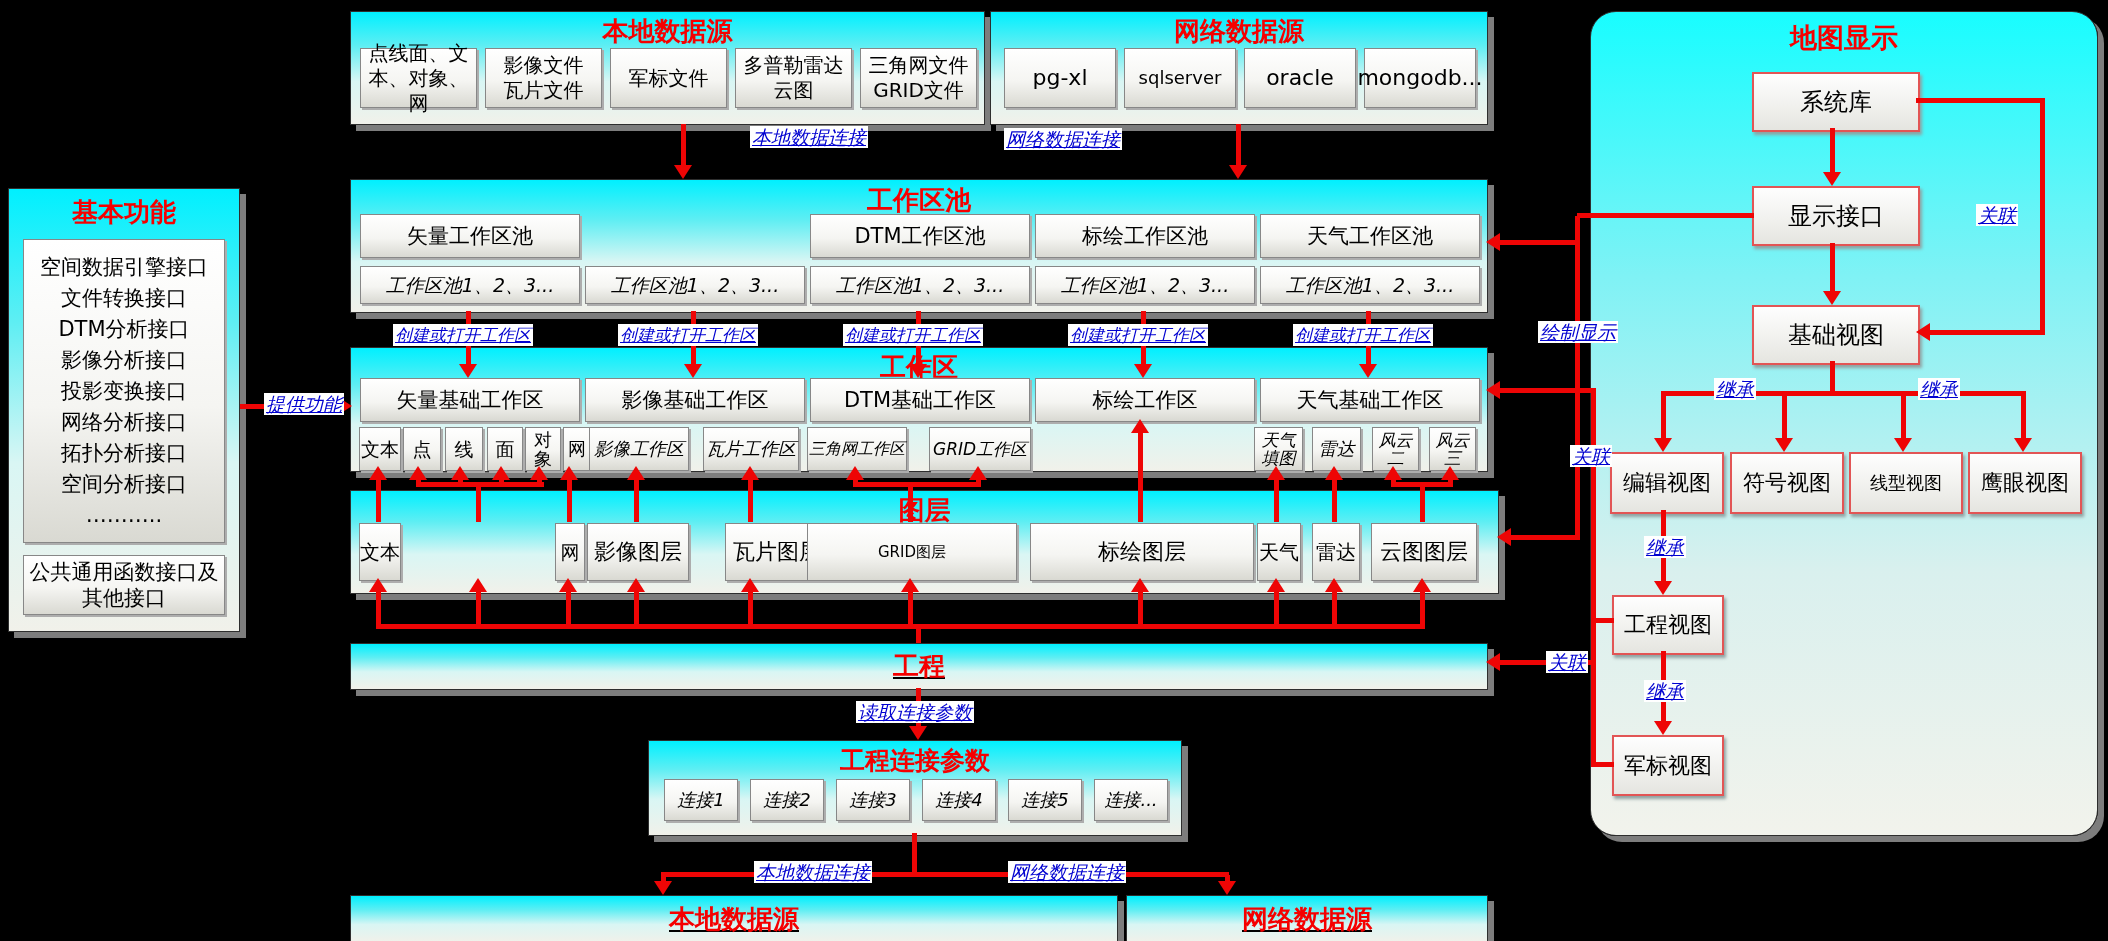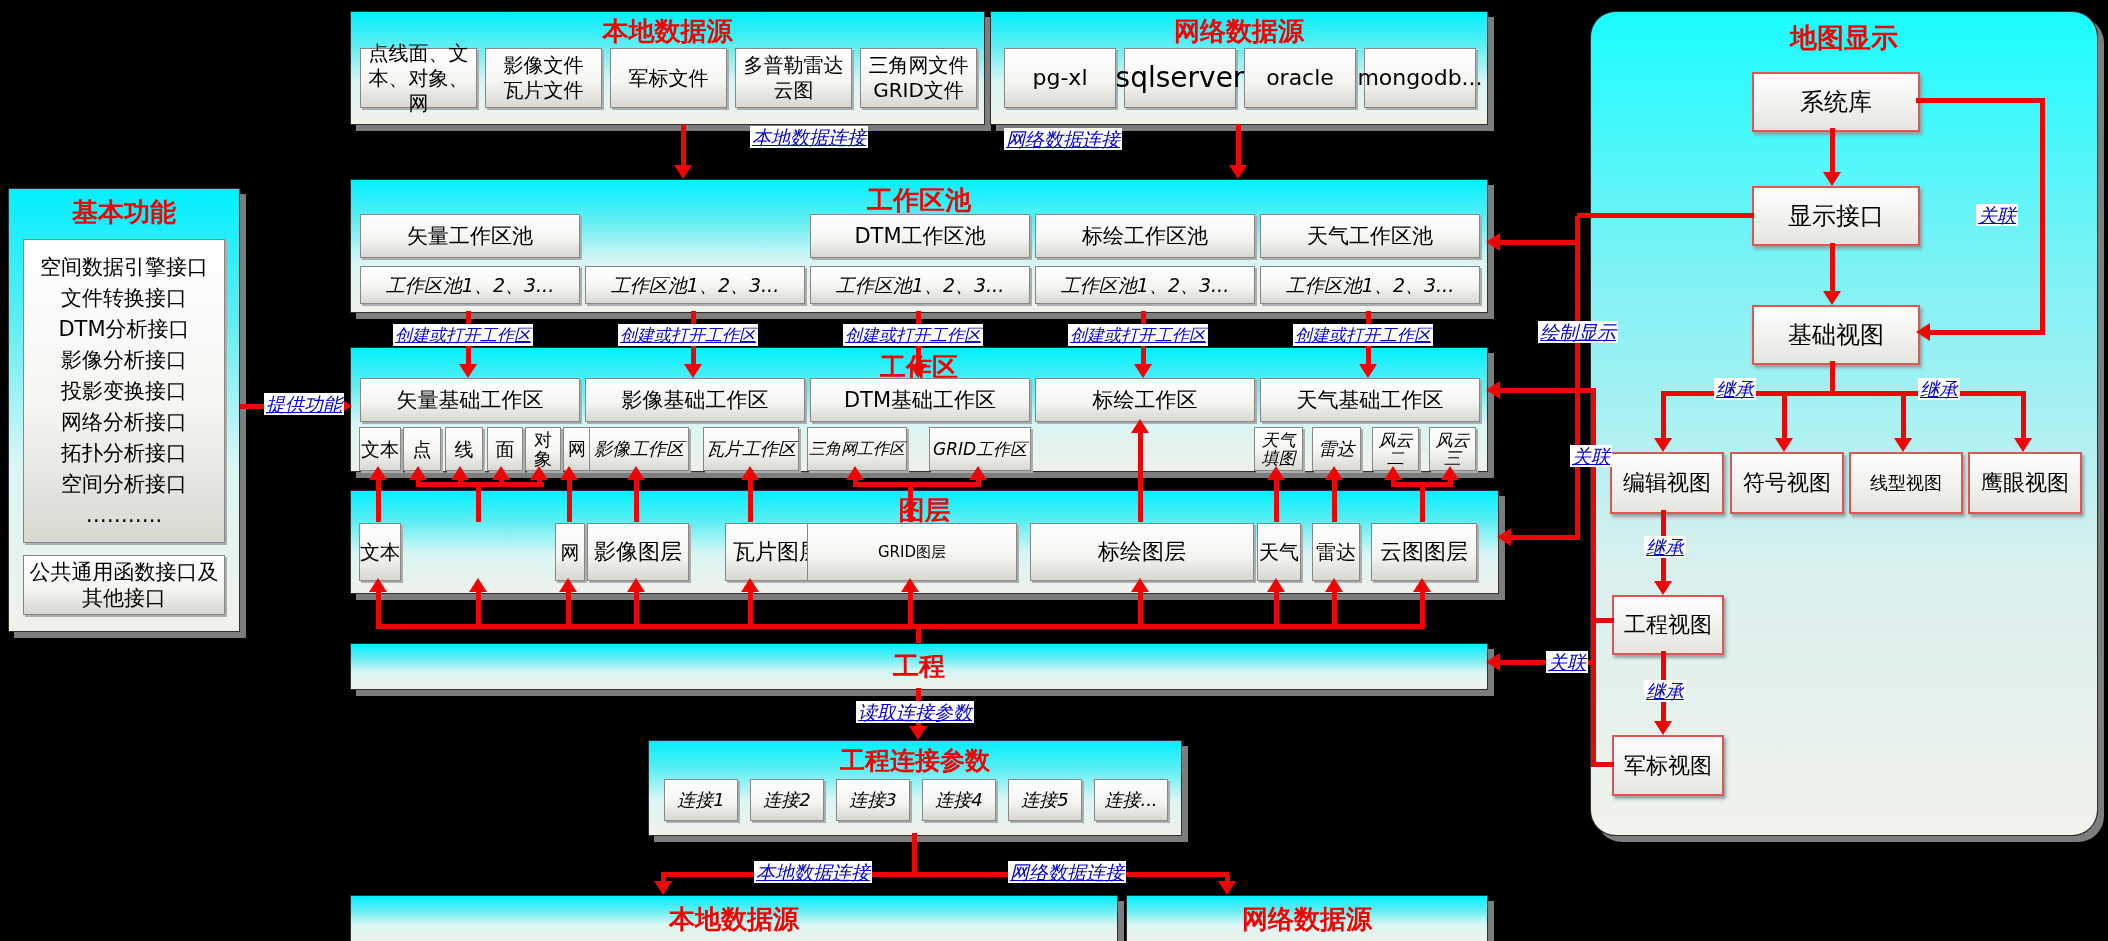--- a/index.html
+++ b/index.html
@@ -1,20 +1,20 @@
 <!DOCTYPE html>
 <html><head>
 <meta charset="utf-8">
 <style>
   html,body{margin:0;padding:0;background:#000;}
   #canvas{position:relative;width:2108px;height:941px;background:#000;overflow:hidden;
           font-family:"DejaVu Sans",sans-serif;color:#000;}
   .panel{position:absolute;z-index:1;border:1px solid #2e2e2e;
          background:linear-gradient(180deg,#00f0ff 0%,#5eeef3 30%,#d9f6f4 62%,#f1f1ea 100%);
-         box-shadow:6px 6px 0 #7d7d7d;}
+         box-shadow:6px 6px 0 #7d7d7d;text-decoration:underline;}
   .mappanel{position:absolute;z-index:1;border:1px solid #2e2e2e;
          background:linear-gradient(180deg,#18fdff 0%,#7ff2f5 32%,#d9f0ee 68%,#f2f3ec 100%);
          box-shadow:6px 6px 0 #7d7d7d;}
   .ttl{position:absolute;left:0;right:0;text-align:center;color:#f50000;font-weight:bold;
        font-size:26px;white-space:nowrap;}
   .sub{position:absolute;display:flex;align-items:center;justify-content:center;text-align:center;
        background:linear-gradient(180deg,#ffffff 0%,#f5f5f2 55%,#d9d9d2 100%);
        border:1px solid #878787;box-shadow:2px 2px 0 #adadad;font-size:21px;line-height:24px;}
   .it{font-style:italic;}
   .pre{white-space:pre-line;}
@@ -53,21 +53,21 @@
     <div class="sub" style="left:259px;top:36px;width:115px;height:58px;font-size:20px;">军标文件</div>
     <div class="sub pre" style="left:384px;top:36px;width:115px;height:58px;font-size:20px;line-height:25px;">多普勒雷达
 云图</div>
     <div class="sub pre" style="left:509px;top:36px;width:115px;height:58px;font-size:20px;line-height:25px;">三角网文件
 GRID文件</div>
   </div>
 
   <div class="panel" style="left:990px;top:11px;width:496px;height:112px;">
     <div class="ttl" style="top:2px;">网络数据源</div>
     <div class="sub" style="left:13px;top:36px;width:110px;height:58px;font-size:22px;">pg-xl</div>
-    <div class="sub" style="left:133px;top:36px;width:110px;height:58px;font-size:28px;">sqlserver</div>
+    <div class="sub" style="left:133px;top:36px;width:110px;height:58px;font-size:18px;">sqlserver</div>
     <div class="sub" style="left:253px;top:36px;width:110px;height:58px;font-size:22px;">oracle</div>
     <div class="sub" style="left:373px;top:36px;width:110px;height:58px;font-size:22px;">mongodb...</div>
   </div>
 
   <div class="panel" style="left:350px;top:179px;width:1136px;height:132px;">
     <div class="ttl" style="top:3px;">工作区池</div>
     <div class="sub" style="left:9px;top:34px;width:218px;height:42px;">矢量工作区池</div>
     <div class="sub" style="left:459px;top:34px;width:218px;height:42px;">DTM工作区池</div>
     <div class="sub" style="left:684px;top:34px;width:218px;height:42px;">标绘工作区池</div>
     <div class="sub" style="left:909px;top:34px;width:218px;height:42px;">天气工作区池</div>

